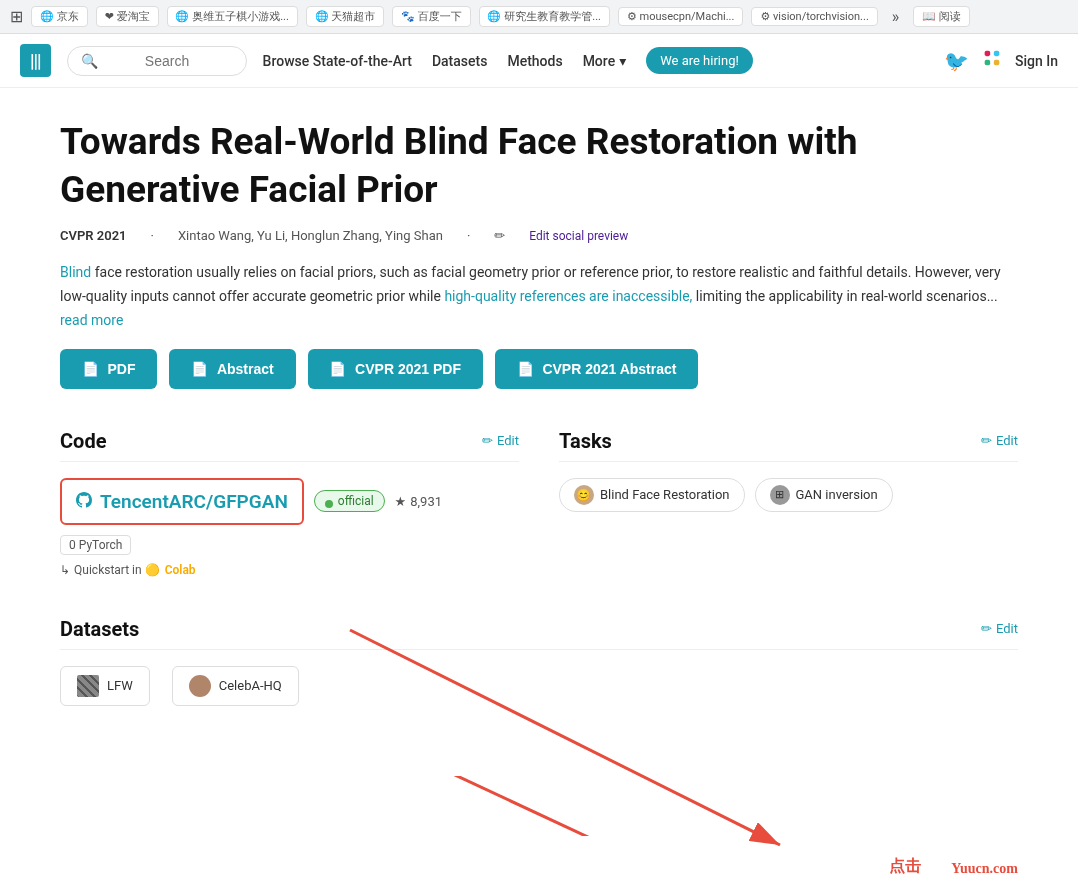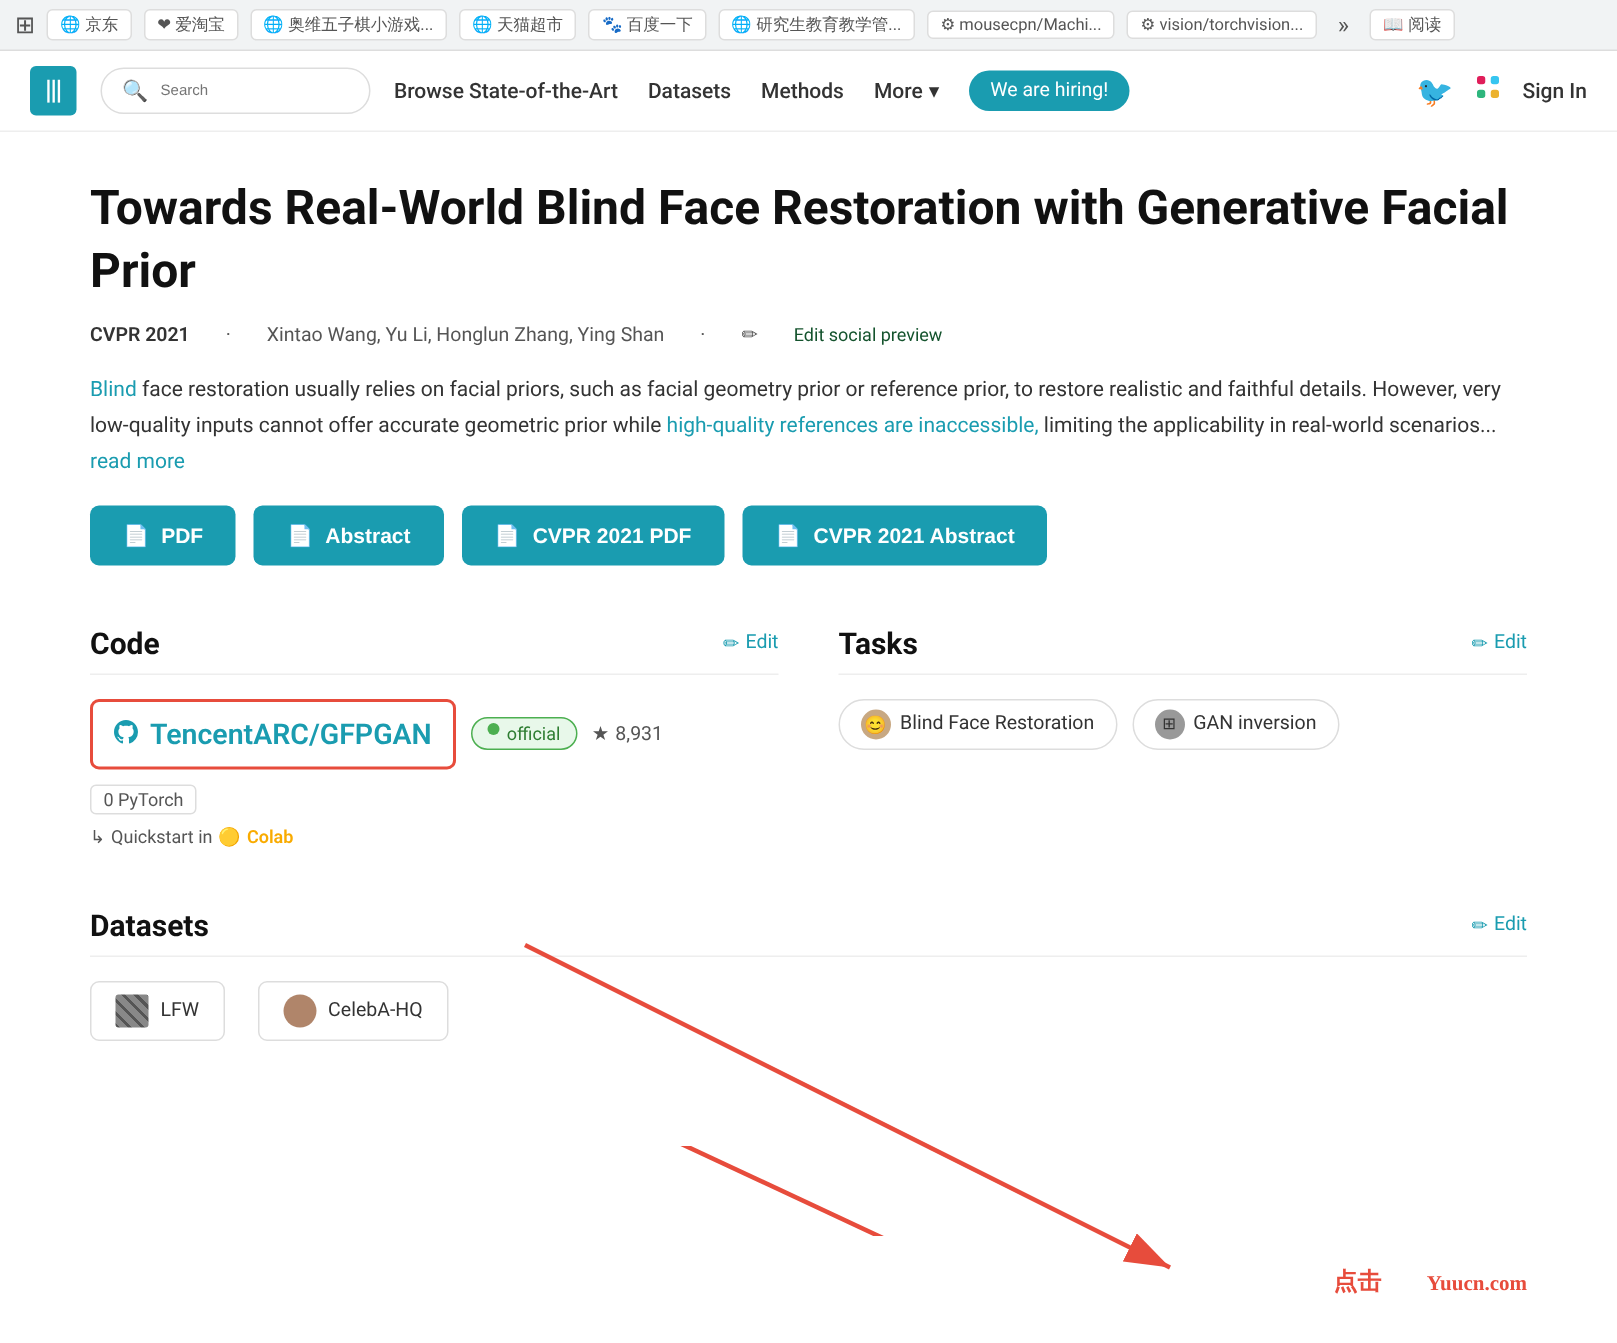--- a/index.html
+++ b/index.html
@@ -39,39 +39,39 @@
     .logo-icon { color: white; font-size: 18px; font-weight: bold; letter-spacing: -1px; }
     .search-box {
       display: flex;
       align-items: center;
       border: 1px solid #ddd;
       border-radius: 20px;
       padding: 6px 14px;
       gap: 8px;
       min-width: 180px;
     }
-    .search-box input { border: none; outline: none; font-size: 10px; color: #888; background: transparent; width: 120px; }
+    .search-box input { border: none; outline: none; font-size: 14px; color: #888; background: transparent; width: 120px; text-align: center; }
     .search-icon { color: #888; }
     .nav-links { display: flex; align-items: center; gap: 20px; flex: 1; }
     .nav-link { color: #333; text-decoration: none; font-size: 14px; font-weight: 500; cursor: pointer; }
     .nav-link-more { display: flex; align-items: center; gap: 4px; }
     .hiring-btn { background: #1a9cb0; color: white; padding: 6px 14px; border-radius: 20px; font-size: 13px; cursor: pointer; white-space: nowrap; text-align: center; }
     .social-icons { display: flex; gap: 12px; align-items: center; margin-left: auto; }
     .twitter-icon { color: #1da1f2; font-size: 20px; cursor: pointer; }
     .slack-icon { font-size: 20px; cursor: pointer; }
     .sign-in-btn { color: #333; font-size: 14px; font-weight: 500; cursor: pointer; }
 
     
     .main-content { padding: 30px 60px; max-width: 1078px; }
 
-    .paper-title { font-size: 32px; font-weight: 700; color: #111; margin-bottom: 14px; line-height: 1.3; }
+    .paper-title { font-size: 37px; font-weight: 700; color: #111; margin-bottom: 14px; line-height: 1.3; }
     .paper-meta { font-size: 13px; color: #555; margin-bottom: 18px; display: flex; align-items: center; gap: 24px; flex-wrap: wrap; }
     .paper-meta .venue { font-weight: 600; color: #333; }
     .paper-meta .authors { color: #555; }
-    .paper-meta .edit-link { color: #14532d; text-decoration: none; font-size: 12px; display: flex; align-items: center; gap: 3px; cursor: pointer; }
+    .paper-meta .edit-link { color: #4c1d95; text-decoration: none; font-size: 12px; display: flex; align-items: center; gap: 3px; cursor: pointer; }
     .abstract-text { font-size: 14px; line-height: 1.7; color: #333; margin-bottom: 16px; }
     .abstract-text .highlight { color: #1a9cb0; }
     .read-more { color: #1a9cb0; text-decoration: none; cursor: pointer; }
 
     
     .action-buttons { display: flex; gap: 12px; margin-bottom: 40px; flex-wrap: wrap; }
     .action-btn {
       background: #1a9cb0;
       color: white;
       border: none;
@@ -103,21 +103,21 @@
       gap: 8px;
       font-size: 19px;
       color: #1a9cb0;
       font-weight: 600;
       cursor: pointer;
       text-decoration: none;
     }
     .repo-row { display: flex; align-items: center; gap: 10px; flex-wrap: wrap; margin-bottom: 8px; }
     .official-badge {
       display: flex;
-      align-items: flex-start;
+      align-items: flex-end;
       gap: 5px;
       background: #e8f8ea;
       border: 1px solid #4caf50;
       border-radius: 12px;
       padding: 3px 10px;
       font-size: 12px;
       color: #2e7d32;
     }
     .official-dot { width: 8px; height: 8px; background: #4caf50; border-radius: 50%; }
     .stars { font-size: 13px; color: #555; display: flex; align-items: center; gap: 4px; }

